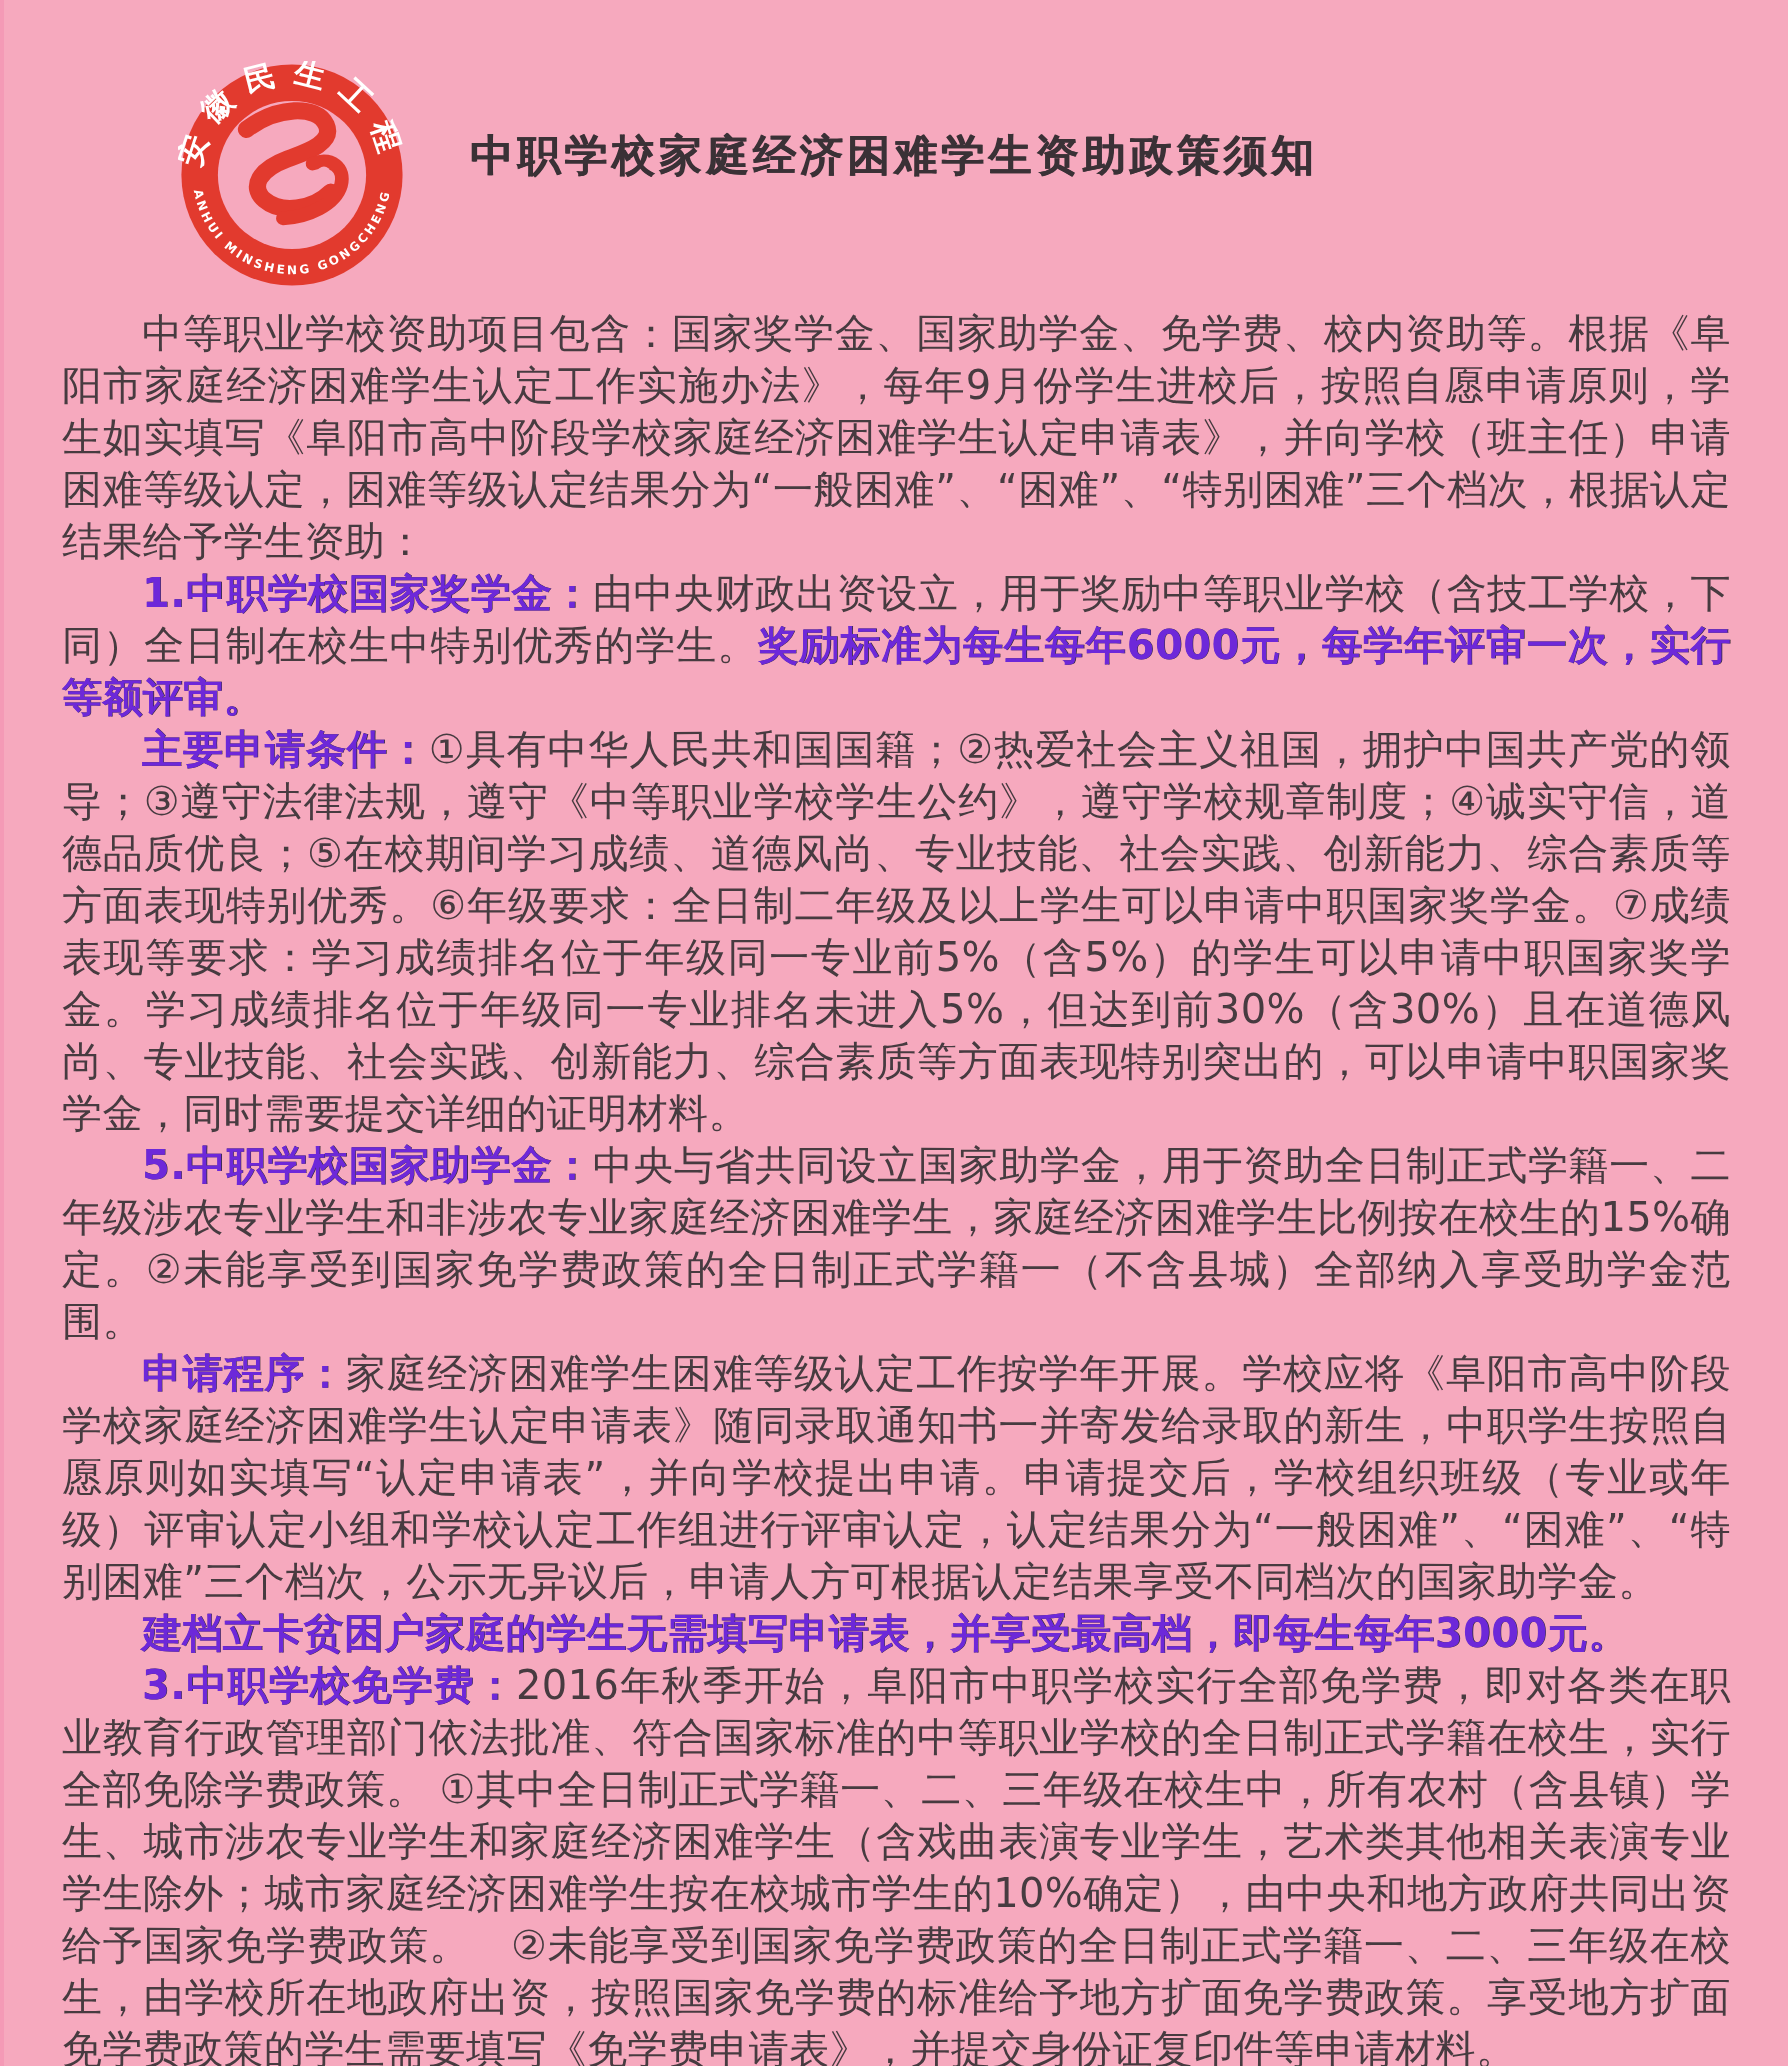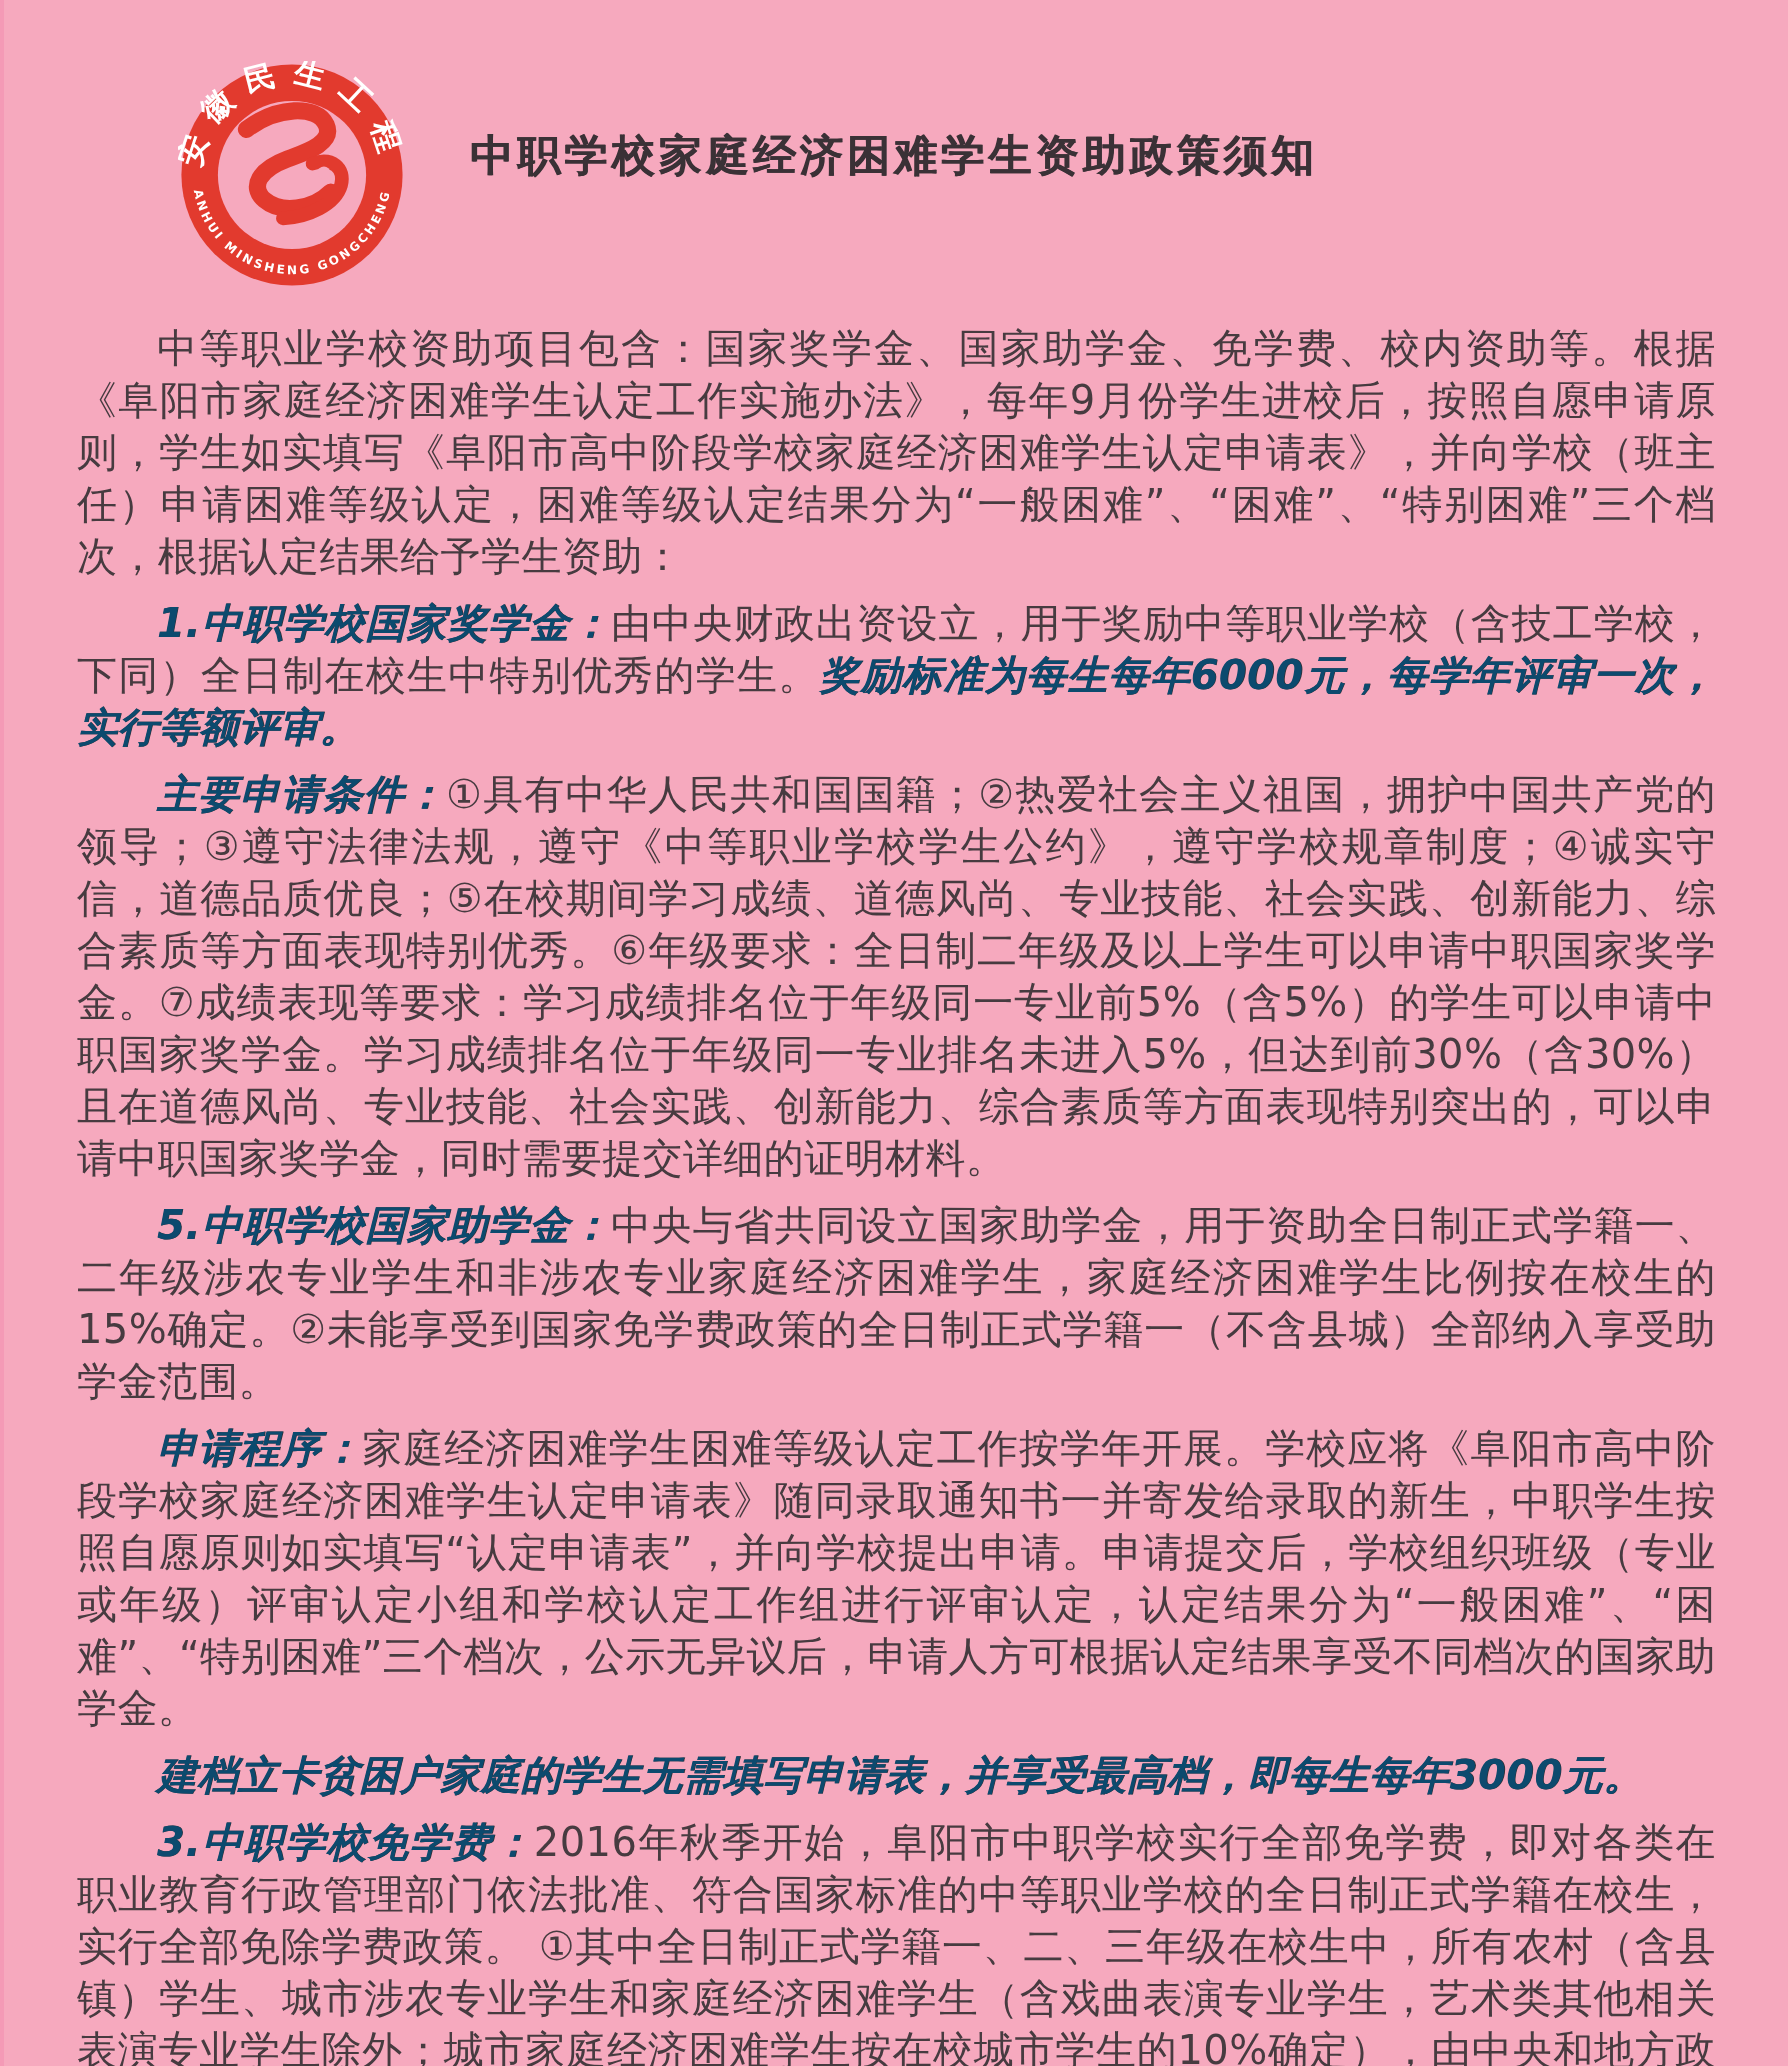--- a/index.html
+++ b/index.html
@@ -42,29 +42,28 @@
     left: 62px;
     top: 307px;
     width: 1669px;
     font-size: 40px;
     line-height: 52px;
     text-align: justify;
     color: #473b40;
     letter-spacing: 0.4px;
   }
   .doc-body p.para {
-    margin: 15px;
+    margin: 0;
     padding: 0;
     text-indent: 2em;
   }
   .doc-body .seg-bold {
     font-weight: 700;
-    color: #0c4a6e;
+    color: #6d28d9;
     text-shadow: 0.6px 0 0 #352d31;
-    font-style: italic;
   }
 </style>
 </head>
 <body>
 
 <div class="scan-edge-left"></div>
 
 <div class="header">
   <div class="logo">
     <svg viewBox="0 0 200 200" aria-hidden="true">

